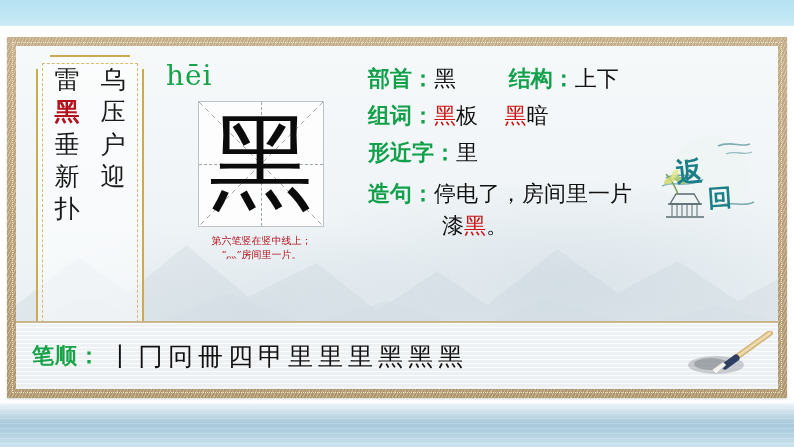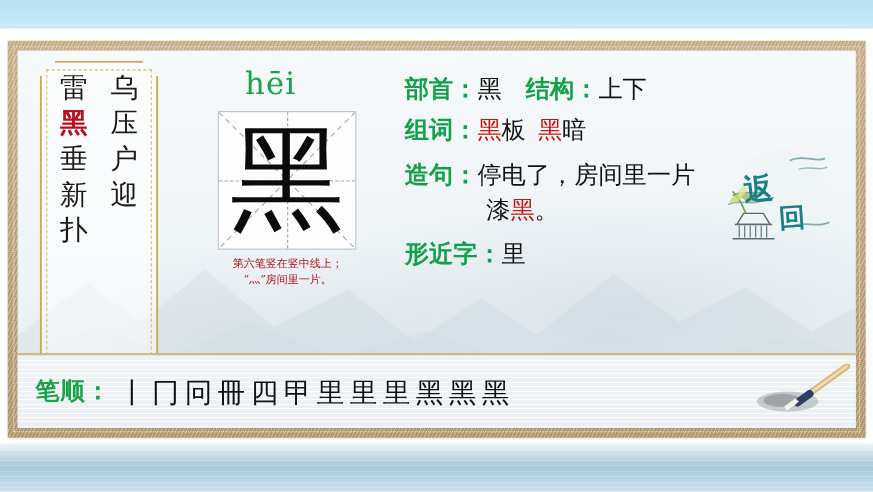--- a/index.html
+++ b/index.html
@@ -149,21 +149,21 @@
     line-height: 1.05;
     color: #1a1a1a;
   }
   .poem-char.hl { color: #b3121d; font-weight: bold; }
 
   
   .pinyin {
     position: absolute;
     left: 150px; top: 13px;
     width: 160px;
-    text-align: center;
+    text-align: left;
     font-family: "DejaVu Serif", "Liberation Serif", serif;
     font-size: 28px;
     color: #17a34a;
     letter-spacing: 1px;
   }
   .tianzige {
     position: absolute;
     left: 182px; top: 55px;
     width: 126px; height: 126px;
     background: #fdfdfd;
@@ -194,21 +194,21 @@
     color: #b3121d;
   }
 
   
   .info {
     position: absolute;
     left: 352px; top: 24px;
     width: 410px;
   }
   .info-row {
-    font-family: Liberation Serif, serif;
+    font-family: Liberation Mono, monospace;
     font-size: 22px;
     line-height: 1.0;
     margin-bottom: 15px;
     white-space: nowrap;
   }
   .lab { color: #12a04a; font-weight: bold; }
   .val { color: #111111; }
   .val.red { color: #cc1212; }
   .sent { white-space: normal; line-height: 1.35; width: 380px; }
   .sent-indent { display:inline-block; }
@@ -284,27 +284,27 @@
         <div class="info-row">
           <span class="lab">部首：</span><span class="val">黑</span>
           &nbsp;&nbsp;&nbsp;<span class="lab">结构：</span><span class="val">上下</span>
         </div>
 
         <div class="info-row">
           <span class="lab">组词：</span><span class="val red">黑</span><span class="val">板</span>
           &nbsp;<span class="val red">黑</span><span class="val">暗</span>
         </div>
 
+        <div class="info-row">
+          <span class="lab">形近字：</span><span class="val">里</span>
+        </div>
+
         <div class="info-row sent">
           <span class="lab">造句：</span><span class="val sent-indent">停电了，房间里一片</span>
           <span class="sent-line2"><span class="val">漆</span><span class="val red">黑</span><span class="val">。</span></span>
-        </div>
-
-        <div class="info-row">
-          <span class="lab">形近字：</span><span class="val">里</span>
         </div>
       </div>
 
       <div class="return-btn">
         <svg viewBox="0 0 104 92" width="104" height="92">
           <ellipse cx="54" cy="42" rx="40" ry="38" fill="#eef4f4" opacity="0.9"></ellipse>
           <path d="M10,46 C20,40 30,46 40,42" stroke="#4e8e93" stroke-width="1.6" fill="none" opacity="0.75"></path>
           <path d="M6,54 C18,48 26,56 38,50" stroke="#4e8e93" stroke-width="1.4" fill="none" opacity="0.6"></path>
           <path d="M62,14 C74,8 86,16 94,12" stroke="#4e8e93" stroke-width="1.6" fill="none" opacity="0.7"></path>
           <path d="M70,22 C80,18 88,24 96,20" stroke="#4e8e93" stroke-width="1.3" fill="none" opacity="0.55"></path>

